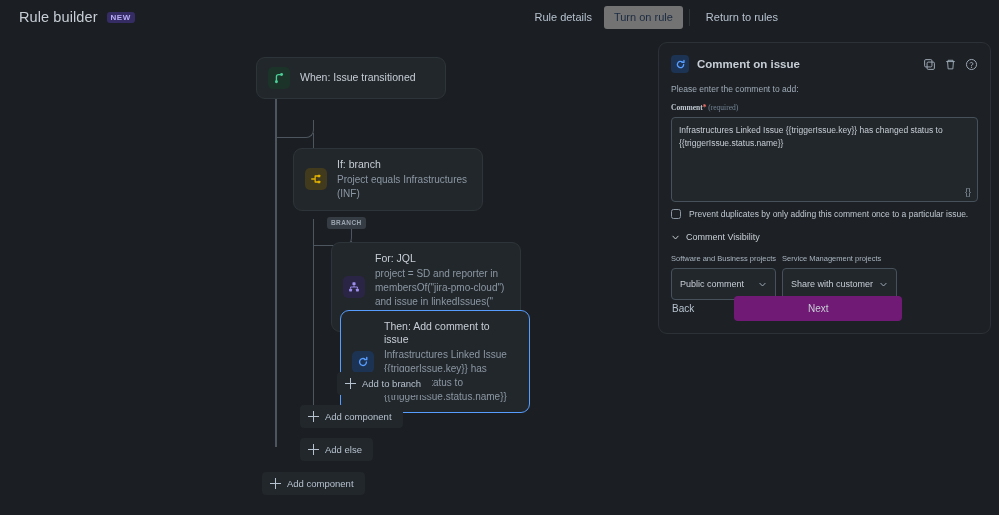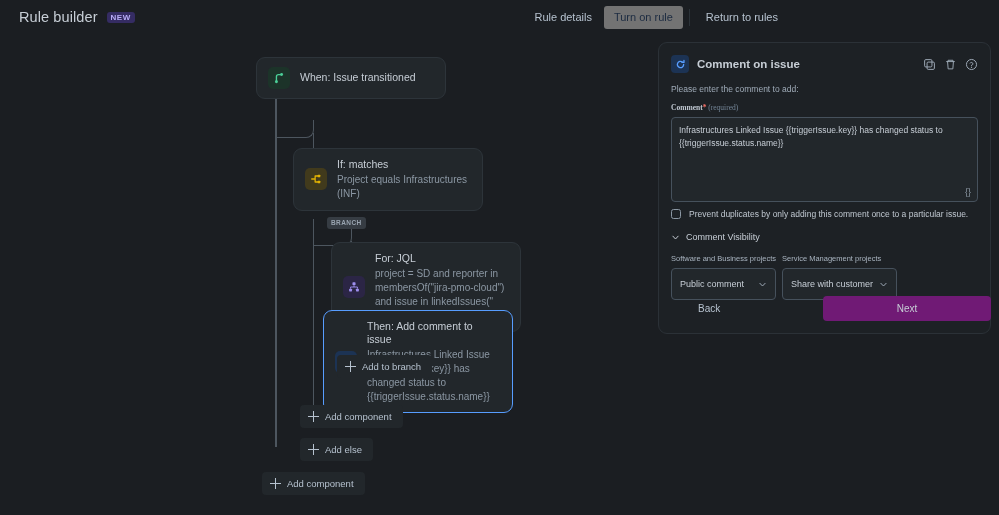--- a/index.html
+++ b/index.html
@@ -129,21 +129,21 @@
   .sel {
     display: flex; align-items: center; gap: 6px;
     background: #22272b; border: 1px solid #46515c; border-radius: 4px;
     padding: 6px 8px; cursor: pointer; min-width: 96px;
   }
   .sel-value { color: #c7ced6; font-size: 9px; white-space: nowrap; }
   .sel .chev { margin-left: auto; }
 
   .footer {
     position: absolute; left: 658px; top: 296px; width: 333px;
-    display: flex; align-items: center; justify-content: space-between; gap: 26px; padding-left: 26px;
+    display: flex; align-items: center; justify-content: flex-start; gap: 26px;
   }
   .btn-back {
     background: transparent; border: none; color: #b6c2cf;
     font-size: 10px; padding: 6px 14px; border-radius: 4px; cursor: pointer;
   }
   .btn-next {
     background: #701a75; border: none; color: #c7ced6;
     font-size: 10px; padding: 7px 0; border-radius: 4px;
     cursor: pointer; width: 168px; text-align: center;
   }
@@ -197,21 +197,21 @@
 
     <div class="node" style="left:253px; top:115px; width:190px; top:115px;">
       <span class="node-ico ico-amber">
         <svg width="12" height="12" viewBox="0 0 14 14">
           <path d="M2 7 L6 7 M6 7 L6 3.5 L9.5 3.5 M6 7 L6 10.5 L9.5 10.5" fill="none" stroke="#e2b203" stroke-width="1.5" stroke-linecap="round" stroke-linejoin="round"></path>
           <rect x="9" y="2" width="3" height="3" rx=".6" fill="#e2b203"></rect>
           <rect x="9" y="9" width="3" height="3" rx=".6" fill="#e2b203"></rect>
         </svg>
       </span>
       <span class="node-text">
-        <span class="node-title">If: matches</span>
+        <span class="node-title">If: branch</span>
         <span class="node-sub">Project equals Infrastructures (INF)</span>
       </span>
     </div>
 
     <div class="tag" style="left:287px; top:184px;">BRANCH</div>
 
     <div class="node" style="left:291px; top:209px; width:190px;">
       <span class="node-ico ico-purple">
         <svg width="12" height="12" viewBox="0 0 14 14">
           <rect x="5.2" y="1.5" width="3.6" height="3.2" rx=".7" fill="#9f8fef"></rect>
@@ -219,34 +219,34 @@
           <rect x="9.3" y="9" width="3.4" height="3.2" rx=".7" fill="#9f8fef"></rect>
           <path d="M7 4.8 L7 7 M3 9 L3 7 L11 7 L11 9" fill="none" stroke="#9f8fef" stroke-width="1.1"></path>
         </svg>
       </span>
       <span class="node-text">
         <span class="node-title">For: JQL</span>
         <span class="node-sub">project = SD and reporter in membersOf("jira-pmo-cloud") and issue in linkedIssues("{{triggerIssue.key}}")</span>
       </span>
     </div>
 
-    <div class="node selected" style="left:283px; top:277px; width:190px;">
+    <div class="node selected" style="left:300px; top:277px; width:190px;">
       <span class="node-ico ico-blue">
         <svg width="12" height="12" viewBox="0 0 14 14">
           <path d="M11 7 A4 4 0 1 1 9.4 3.8" fill="none" stroke="#579dff" stroke-width="1.6" stroke-linecap="round"></path>
           <path d="M11.4 1.8 L11.4 4.3 L8.9 4.3" fill="none" stroke="#579dff" stroke-width="1.6" stroke-linecap="round" stroke-linejoin="round"></path>
         </svg>
       </span>
       <span class="node-text">
         <span class="node-title">Then: Add comment to issue</span>
         <span class="node-sub">Infrastructures Linked Issue {{triggerIssue.key}} has changed status to {{triggerIssue.status.name}}</span>
       </span>
     </div>
 
-    <button class="addbtn" style="left:297px; top:322px;">
+    <button class="addbtn" style="left:297px; top:339px;">
       <span class="plus"></span>
       <span>Add to branch</span>
     </button>
 
     <button class="addbtn" style="left:260px; top:372px;">
       <span class="plus"></span>
       <span>Add component</span>
     </button>
 
     <button class="addbtn" style="left:260px; top:405px;">

